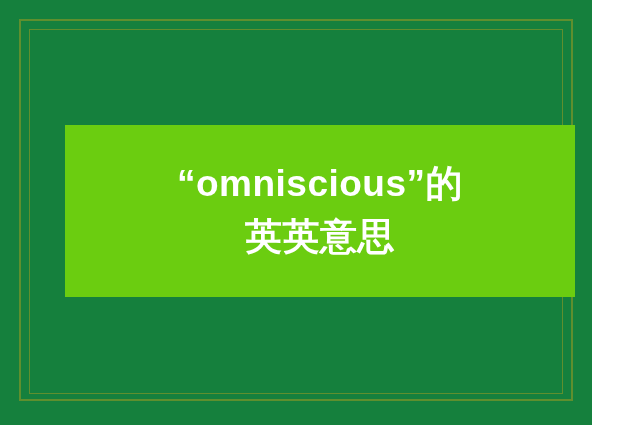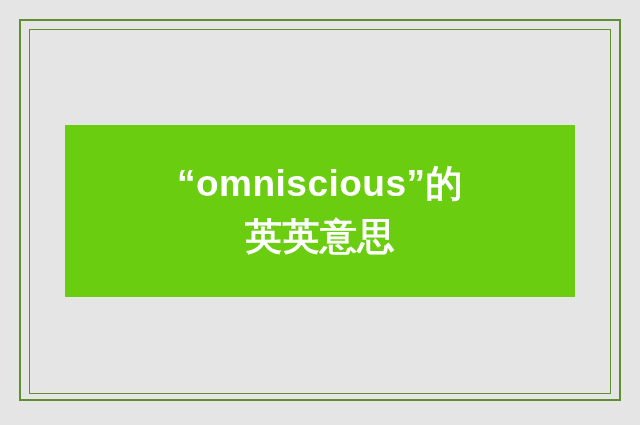--- a/index.html
+++ b/index.html
@@ -11,23 +11,23 @@
   body {
     width: 640px;
     height: 425px;
     overflow: hidden;
     font-family: "Liberation Sans", "DejaVu Sans", sans-serif;
   }
 
   
   .canvas {
     position: relative;
-    width: 640px;
+    width: 592px;
     height: 425px;
-    background: #e5e5e5;
+    background: #15803d;
     box-sizing: border-box;
   }
 
   
   .frame-outer {
     position: absolute;
     left: 19px;
     top: 19px;
     right: 19px;
     bottom: 24px;

